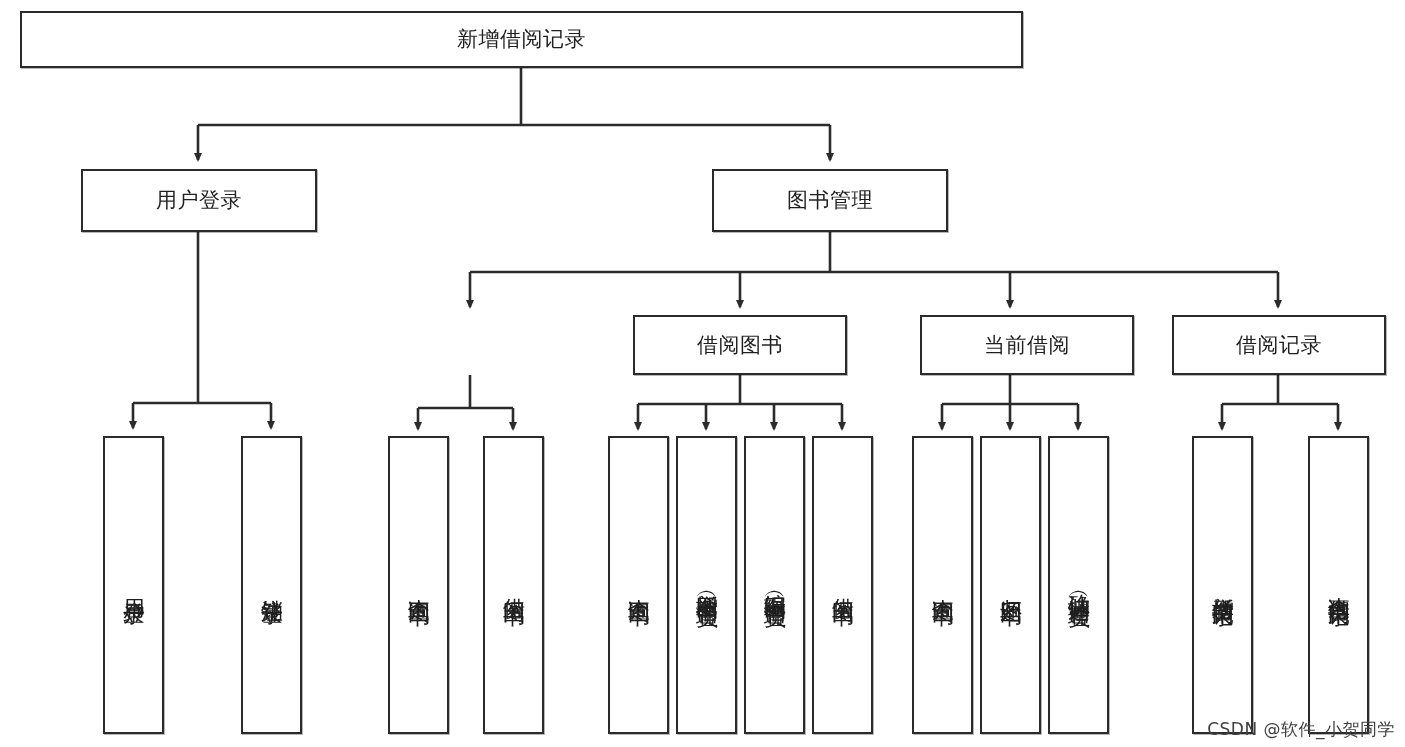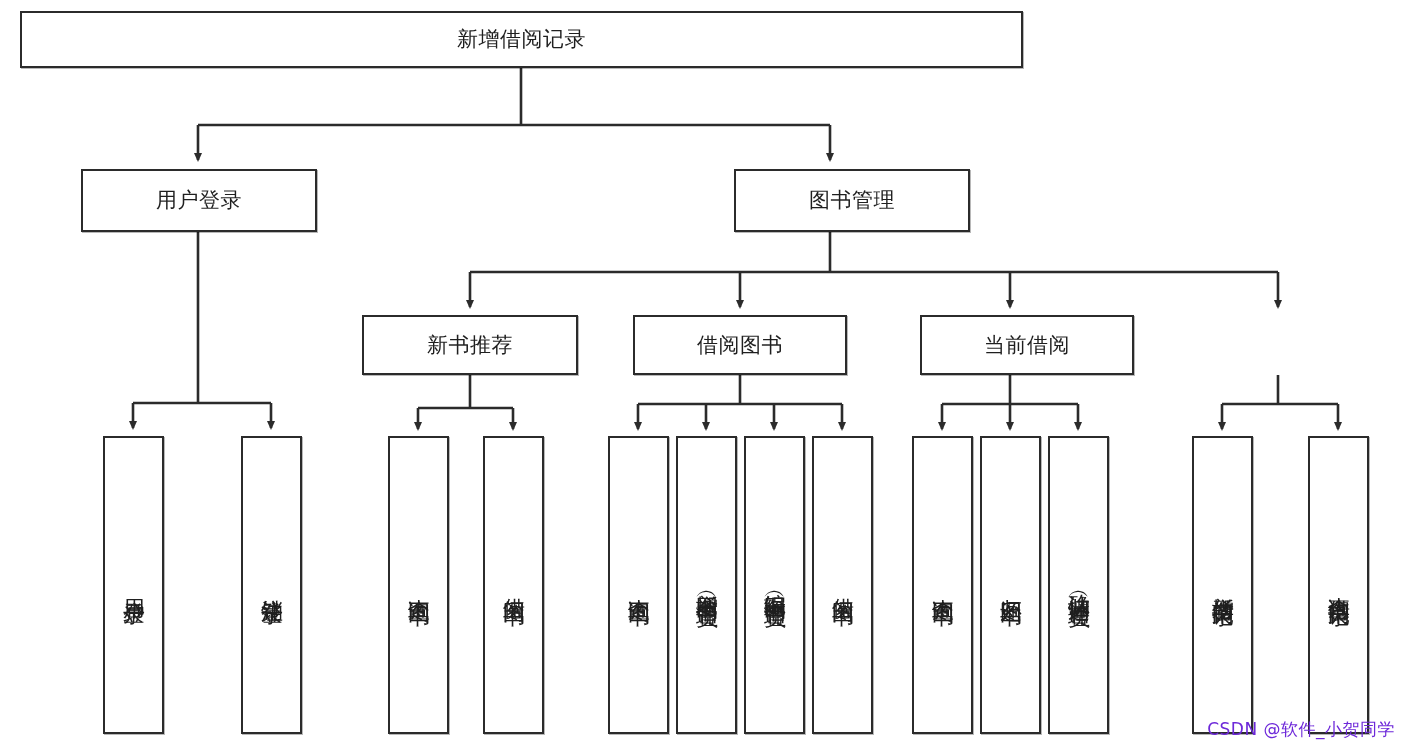--- a/index.html
+++ b/index.html
@@ -53,21 +53,21 @@
     text-orientation: upright;
     font-size: 22px;
     line-height: 1.22;
     letter-spacing: 2px;
     white-space: nowrap;
   }
   .watermark {
     position: absolute;
     right: 10px;
     bottom: 6px;
-    color: #6d28d9;
+    color: #404040;
     font-size: 17px;
     letter-spacing: 0.5px;
     user-select: none;
     white-space: nowrap;
   }
 </style>
 </head>
 <body>
 
 <div id="canvas">
@@ -122,32 +122,32 @@
     </g>
   </svg>
 
   <div class="node" style="left:20px; top:11px; width:1003px; height:57px;">
     <span class="label">新增借阅记录</span>
   </div>
 
   <div class="node" style="left:81px; top:169px; width:236px; height:63px;">
     <span class="label">用户登录</span>
   </div>
-  <div class="node" style="left:734px; top:169px; width:236px; height:63px;">
+  <div class="node" style="left:712px; top:169px; width:236px; height:63px;">
     <span class="label">图书管理</span>
   </div>
 
-  <div class="node" style="left:362px; top:315px; width:216px; height:60px;">
-    <span class="label">新书推荐</span>
-  </div>
   <div class="node" style="left:633px; top:315px; width:214px; height:60px;">
     <span class="label">借阅图书</span>
   </div>
   <div class="node" style="left:903px; top:315px; width:214px; height:60px;margin-left:17px;">
     <span class="label">当前借阅</span>
+  </div>
+  <div class="node" style="left:1172px; top:315px; width:214px; height:60px;">
+    <span class="label">借阅记录</span>
   </div>
 
   <div class="node vertical" style="left:103px; top:436px; width:61px; height:298px;">
     <span class="label">用户登录</span>
   </div>
   <div class="node vertical" style="left:241px; top:436px; width:61px; height:298px;">
     <span class="label">注销登录</span>
   </div>
 
   <div class="node vertical" style="left:388px; top:436px; width:61px; height:298px;">

